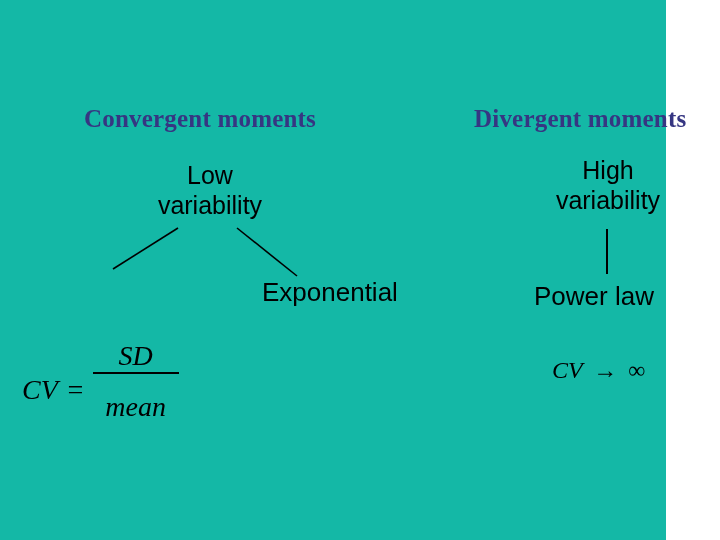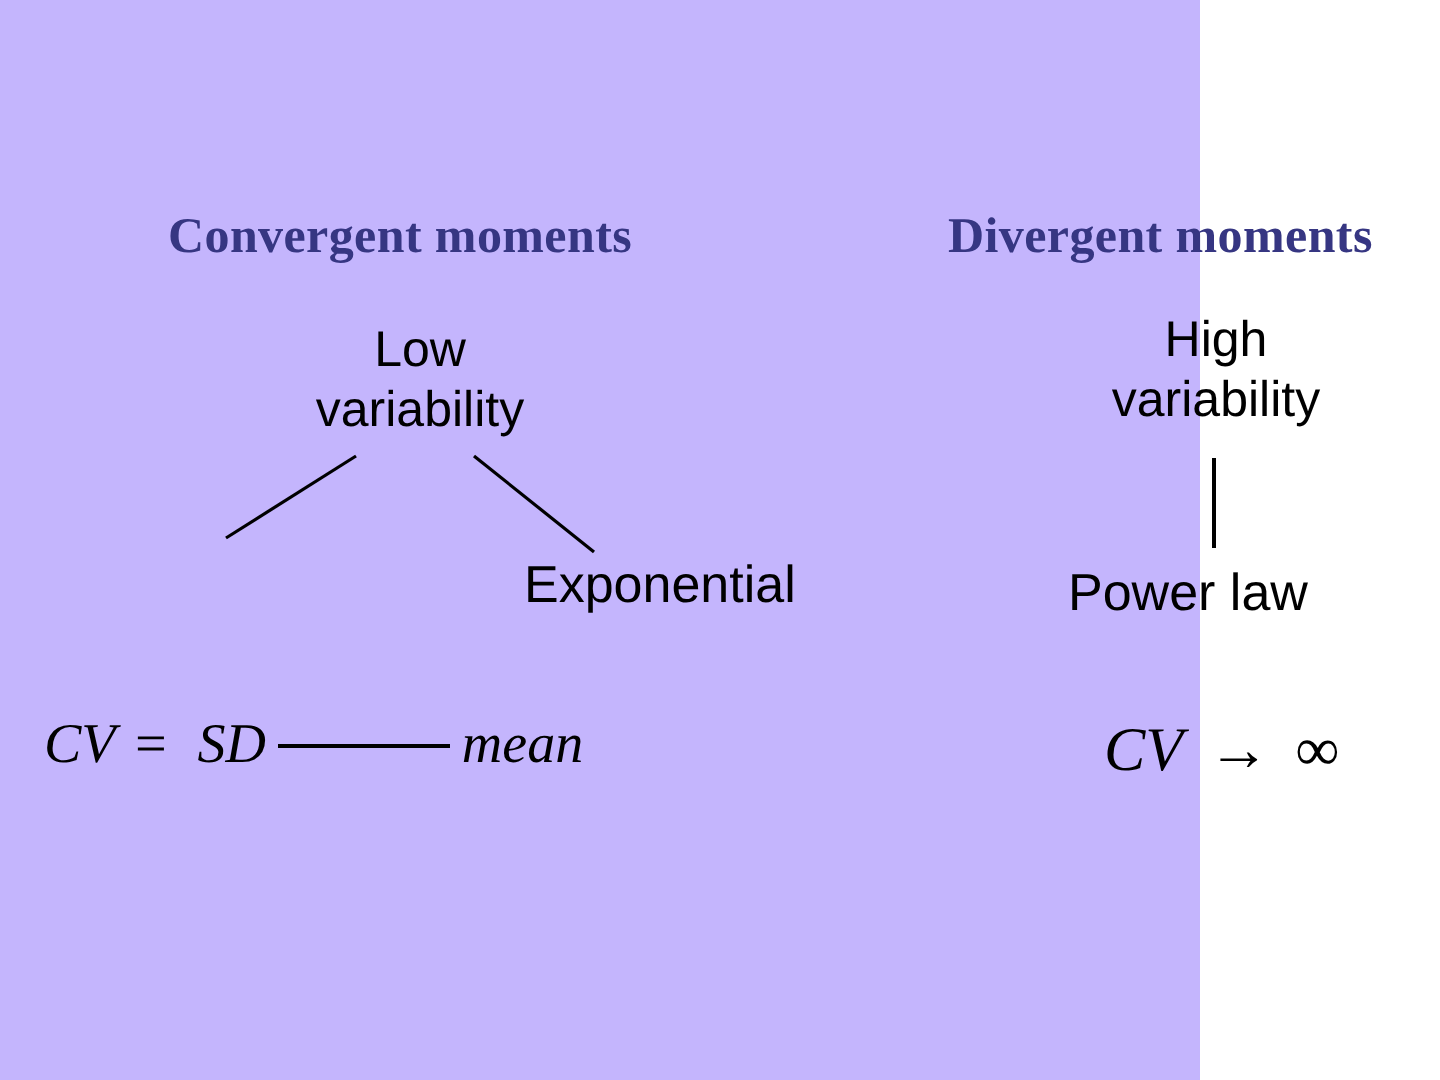--- a/index.html
+++ b/index.html
@@ -13,23 +13,23 @@
     position: relative;
     overflow: hidden;
     font-family: "Liberation Sans", sans-serif;
     -webkit-font-smoothing: antialiased;
   }
 
   #slide {
     position: absolute;
     left: 0;
     top: 0;
-    width: 600px;
+    width: 666px;
     height: 540px;
-    background: #c4b5fd;
+    background: #14b8a6;
   }
 
   
   .heading {
     position: absolute;
     font-family: "Liberation Serif", "DejaVu Serif", serif;
     font-weight: bold;
     font-size: 25px;
     line-height: 30px;
     color: #363682;
@@ -87,21 +87,21 @@
     left: 22px;
     top: 340px;
     font-size: 28px;
     display: flex;
     align-items: center;
   }
   #eq-cv-sd-mean .lhs { margin-right: 8px; }
   #eq-cv-sd-mean .eqsign { margin-right: 8px; font-style: italic; }
   .fraction {
     display: inline-flex;
-    flex-direction: row;
+    flex-direction: column;
     align-items: center;
     vertical-align: middle;
   }
   .fraction .numer {
     font-size: 28px;
     line-height: 32px;
     padding: 0 6px;
   }
   .fraction .frac-bar {
     width: 100%;
@@ -116,21 +116,21 @@
   }
 
   #eq-cv-one {
     left: 292px;
     top: 357px;
     font-size: 28px;
   }
   #eq-cv-infinity {
     left: 552px;
     top: 357px;
-    font-size: 31px;
+    font-size: 24px;
   }
   .eq-arrow {
     font-style: normal;
     padding: 0 5px;
   }
   .eq-infinity {
     font-style: normal;
   }
 </style>
 </head>

